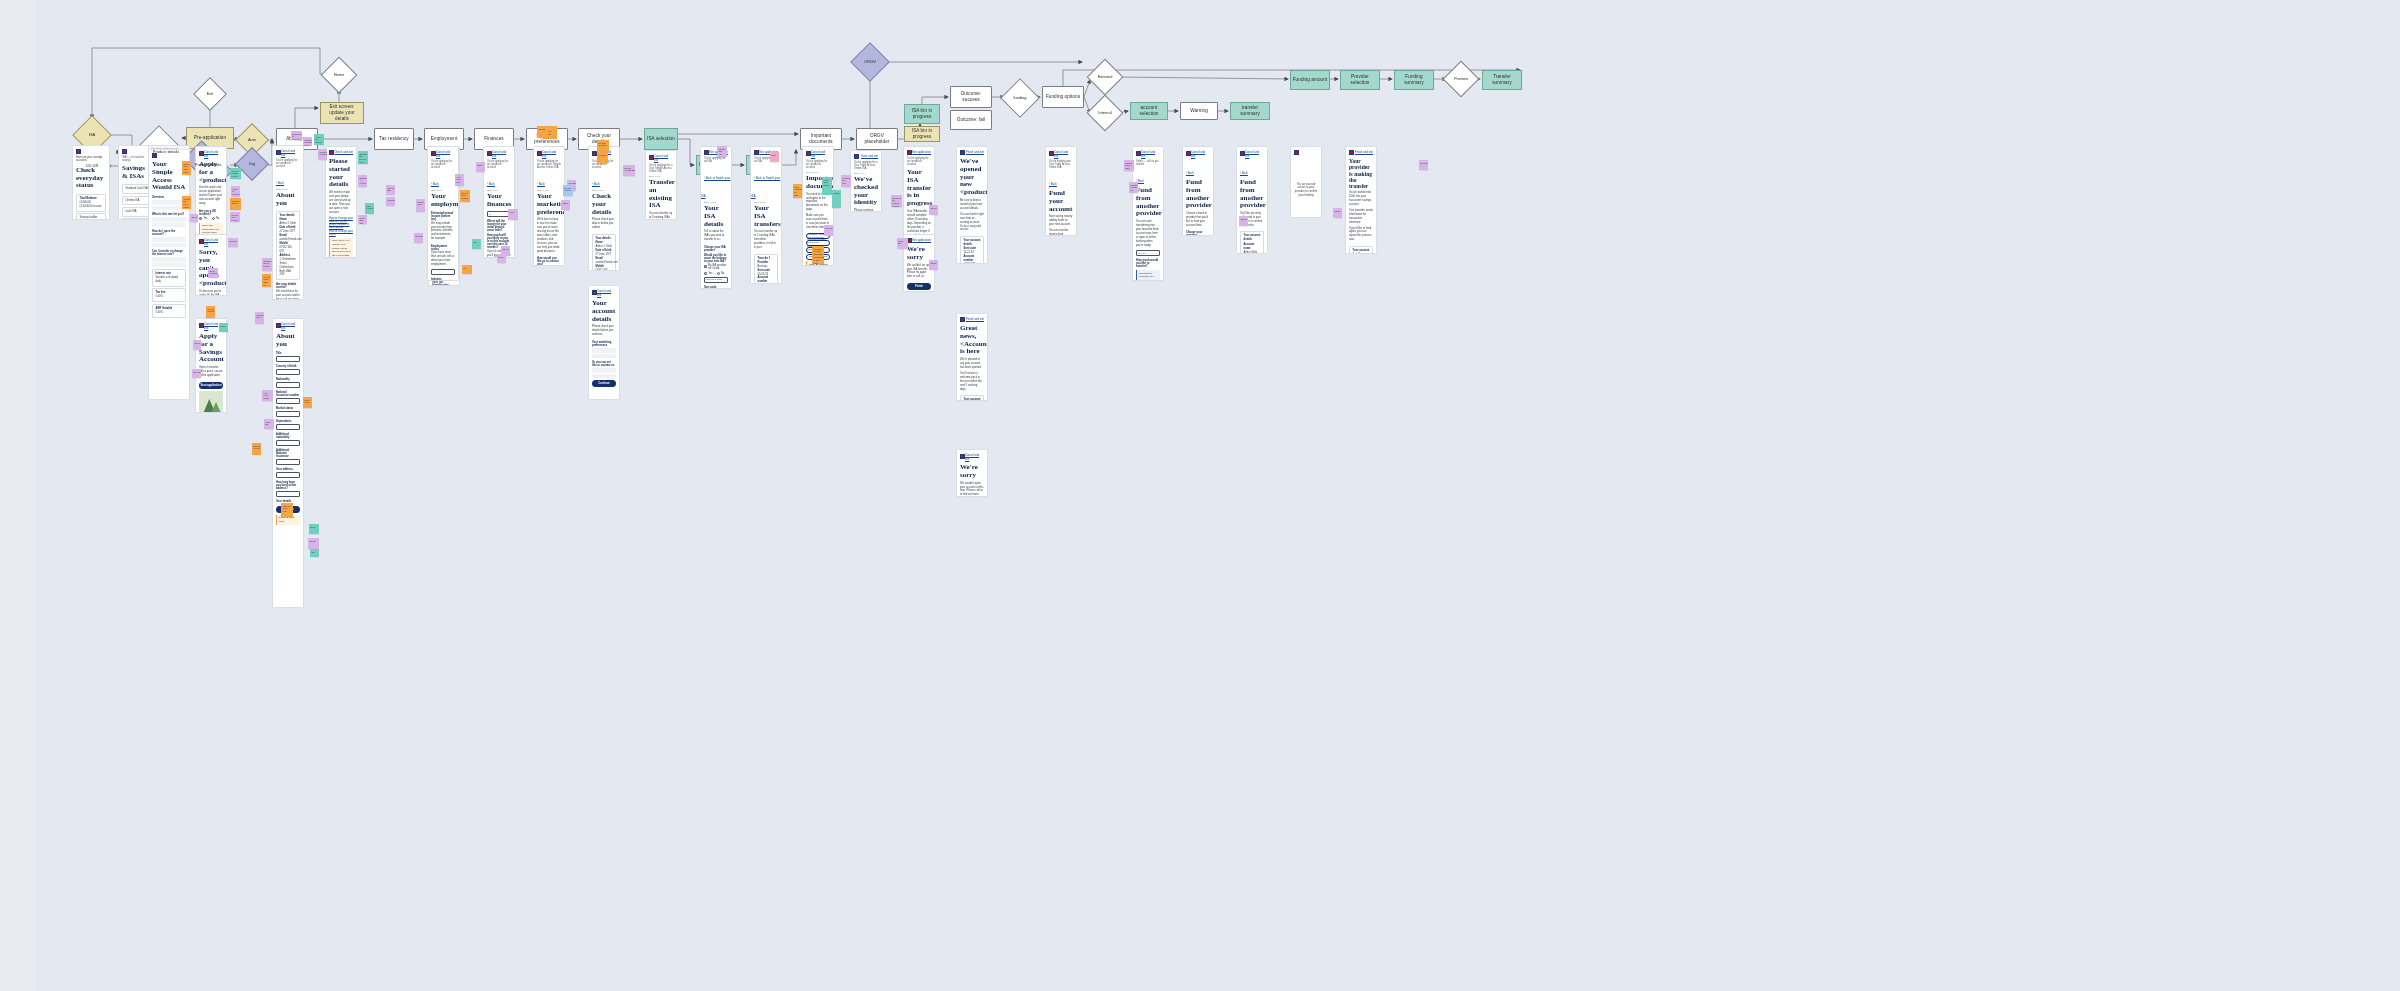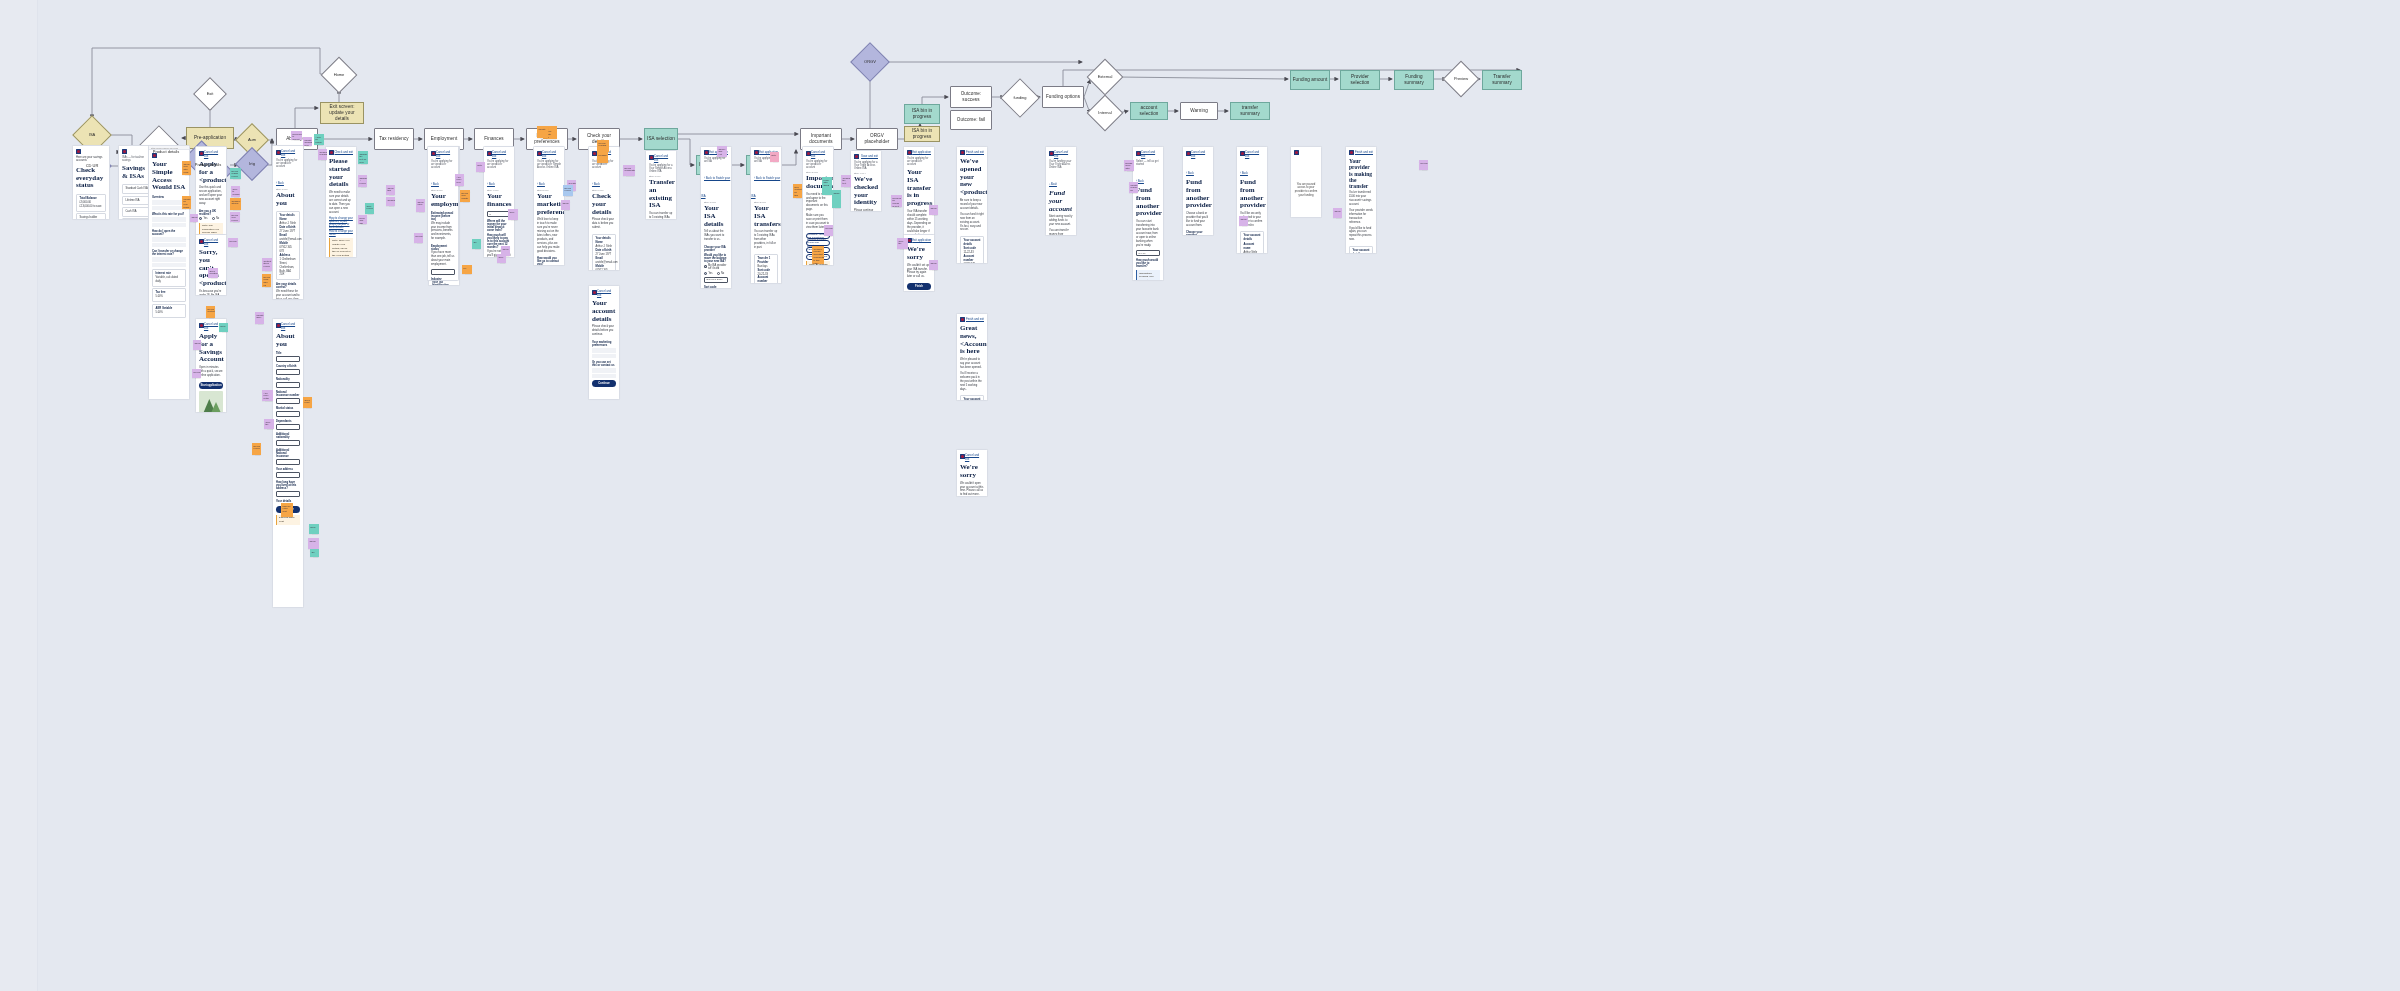--- a/index.html
+++ b/index.html
@@ -644,21 +644,21 @@
         </div>
       </div>
       <div class="screen" style="left: 956px; top: 449px; width: 32px; height: 48px;">
         <div class="s-head">
           <div class="s-logo"></div>
           <a class="s-link">Cancel and exit</a>
         </div>
         <div class="s-title">We're sorry</div>
         <div class="s-body">We couldn't open your account at this time. Please call us to find out more.</div>
       </div>
-      <div class="screen" style="left: 1045px; top: 146px; width: 32px; height: 90px; font-style: italic;"><div class="s-head">
+      <div class="screen" style="left: 1045px; top: 146px; width: 32px; height: 90px;"><div class="s-head">
           <div class="s-logo"></div>
           <a class="s-link">Cancel and exit</a>
         </div><div class="s-crumb">You're funding your Your Triple Access Online ISA</div><a class="s-back">‹ Back</a><div class="s-title">Fund your account</div><div class="s-body">Start saving now by adding funds to your new account.</div><div class="s-body">You can transfer money from existing accounts to add funds from. It will only take a moment, and we'll begin earning interest immediately.</div></div>
       <div class="screen" style="left: 1132px; top: 146px; width: 32px; height: 135px;"><div class="s-head">
           <div class="s-logo"></div>
           <a class="s-link">Cancel and exit</a>
         </div><div class="s-crumb">Select — tell us get started</div><a class="s-back">‹ Back</a><div class="s-title">Fund from another provider</div><div class="s-body">You can start transferring into your favourite bank account now, from or open to online banking when you're ready.</div><div class="s-select">£ 0.00</div><div class="s-label">How much would you like to transfer?</div><div class="s-note blue">Information: Funding your account from other providers can take up to two working days. Transactions should be verified with your security credentials from your bank or data.</div></div>
       <div class="screen" style="left: 1182px; top: 146px; width: 32px; height: 90px;"><div class="s-head">
           <div class="s-logo"></div>
           <a class="s-link">Cancel and exit</a>

